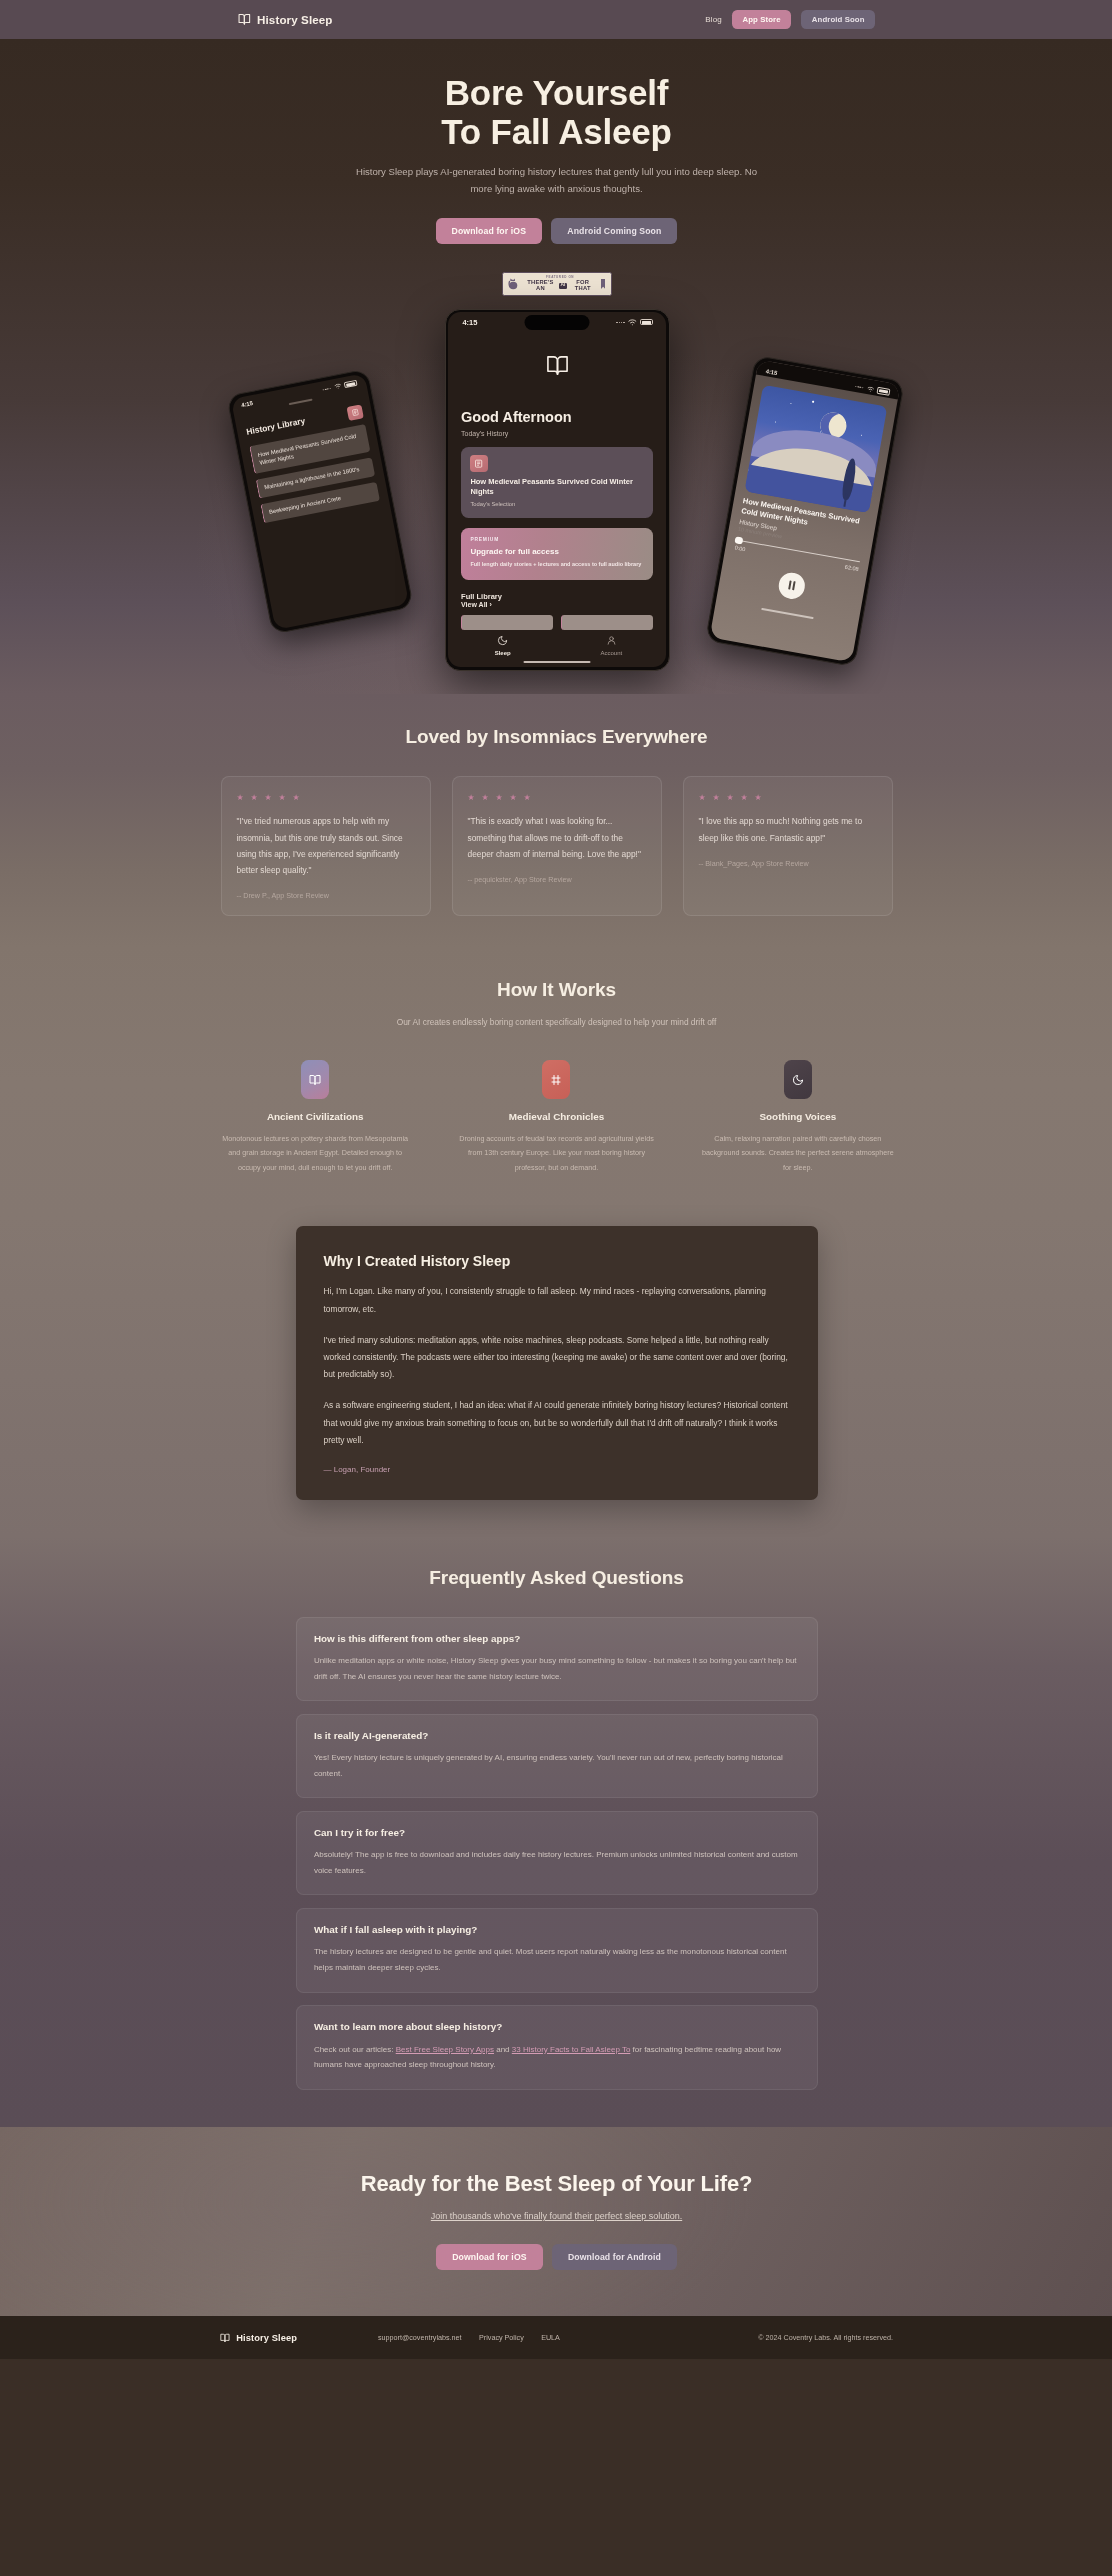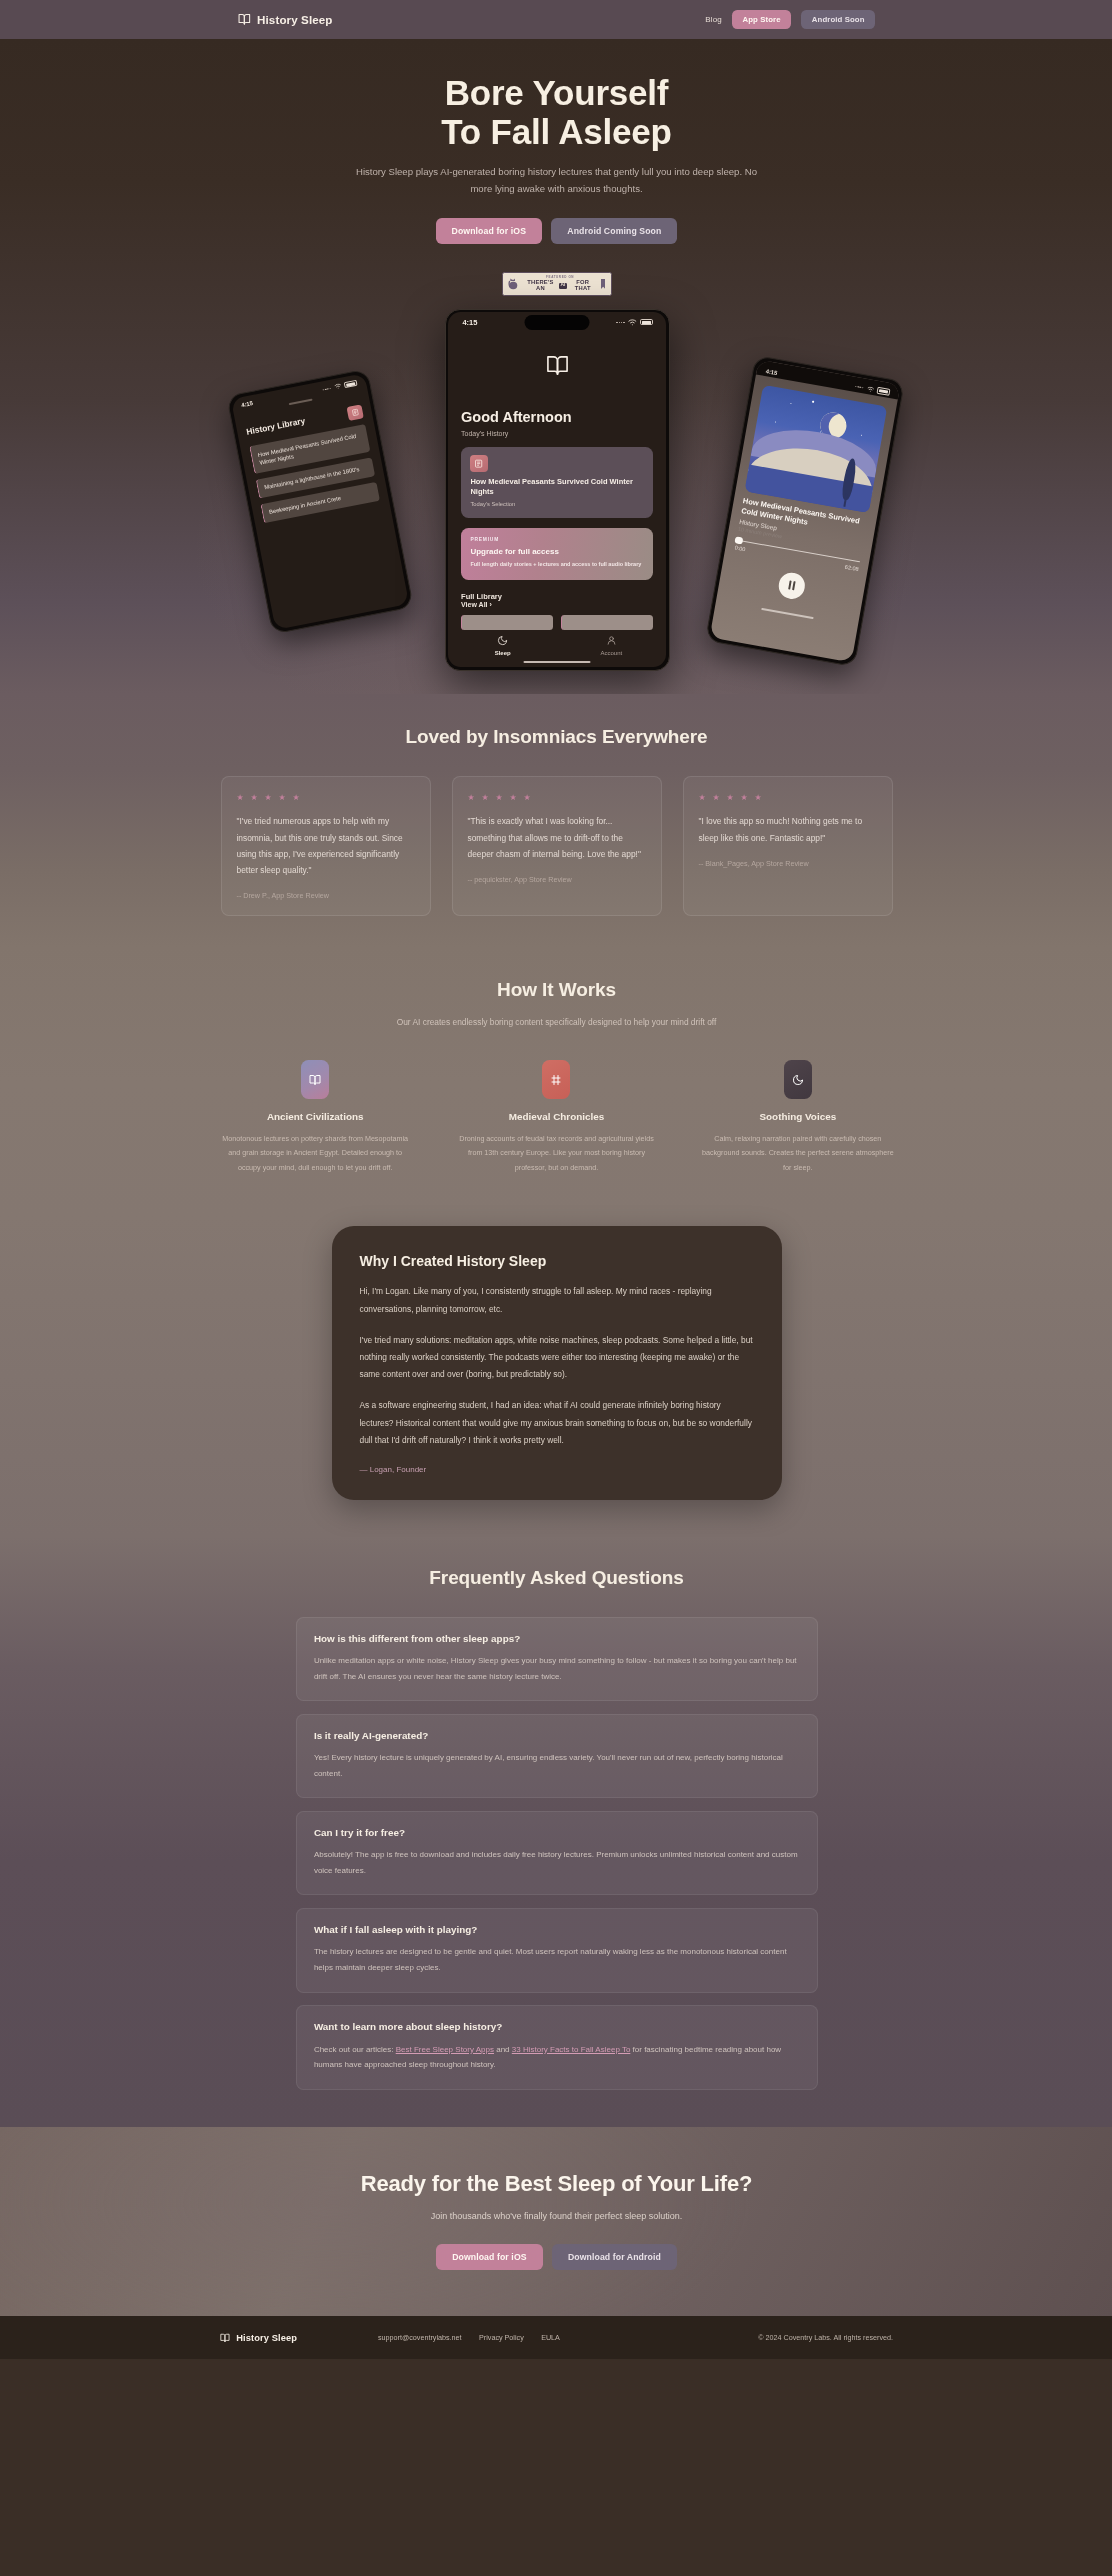--- a/index.html
+++ b/index.html
@@ -192,21 +192,21 @@
   .feature { flex: 1; text-align: center; padding: 0 23px; }
   .f-icon { width: 28px; height: 39px; border-radius: 7.5px; margin: 0 auto; display: flex; align-items: center; justify-content: center; }
   .f-icon.i1 { background: linear-gradient(150deg,#8e8fb8 0%, #a189ac 55%, #b97e9a 100%); }
   .f-icon.i2 { background: linear-gradient(150deg,#cf6e64 0%, #c76057 100%); }
   .f-icon.i3 { background: linear-gradient(150deg,#4e434a 0%, #41383f 100%); }
   .f-title { margin-top: 12px; font-size: 9.9px; font-weight: 700; color: #f5ece1; }
   .f-desc { margin-top: 9.3px; font-size: 7.2px; line-height: 2.0; color: #cabcb2; }
 
   .sec-story { background: linear-gradient(180deg,#847770 0%, #7c6f6c 100%); padding: 10.4px 0 37px; }
   .story-card {
-    width: 450px; margin: 0 auto; border-radius: 22px; padding: 27px 28px 25.5px;
+    width: 522px; margin: 0 auto; border-radius: 7px; padding: 27px 28px 25.5px;
     background: #3d312a; box-shadow: 0 9.3px 29px rgba(0,0,0,.28);
   }
   .story-card h3 { font-size: 14px; font-weight: 700; color: #f7efe3; }
   .story-card p { margin-top: 14px; font-size: 8.4px; line-height: 2.05; color: #ddd2c7; }
   .story-sign { margin-top: 16px; font-size: 8px; color: #c69fb0; }
 
   .sec-faq { background: linear-gradient(180deg,#7c6f6c 0%, #6a5c61 22%, #5c4e57 55%, #5a4d56 100%); padding: 30px 0 37px; }
   .faq-list { width: 522px; margin: 28px auto 0; display: flex; flex-direction: column; gap: 12.7px; }
   .faq {
     background: rgba(255,255,255,.055); border: 0.6px solid rgba(255,255,255,.07);
@@ -216,21 +216,21 @@
   .faq p { margin-top: 9.3px; font-size: 8px; line-height: 1.95; color: #cfc3bd; }
   .faq a { color: #d49cb4; text-decoration: underline; }
 
   .sec-final {
     padding: 44px 6px 46px; text-align: center;
     background:
       radial-gradient(ellipse 580px 243px at 30% 40%, rgba(120,104,106,.45), rgba(0,0,0,0) 72%),
       linear-gradient(115deg,#766762 0%, #7e716a 30%, #6d5f5e 62%, #5e5050 100%);
   }
   .sec-final h2 { font-size: 22px; font-weight: 700; color: #fbf5ec; letter-spacing: -0.2px; }
-  .sec-final .s { margin-top: 14.5px; font-size: 9px; color: #ddd2ca; }
+  .sec-final .s { margin-top: 14.5px; font-size: 9px; color: #ddd2ca; text-decoration: underline; }
   .final-cta { margin-top: 23px; display: flex; justify-content: center; gap: 9.3px; }
 
   .footer {
     background: #2b221b; height: 43px; display: flex; align-items: center;
     padding: 0 220px; gap: 0; position: relative;
   }
   .footer .brand-name { font-size: 9.3px; }
   .footer-links { display: flex; gap: 17.4px; margin-left: 81px; }
   .footer-links a { font-size: 7.2px; color: #c0b5ab; text-decoration: none; }
   .footer-copy { margin-left: auto; font-size: 7.2px; color: #bdb2a8; }

